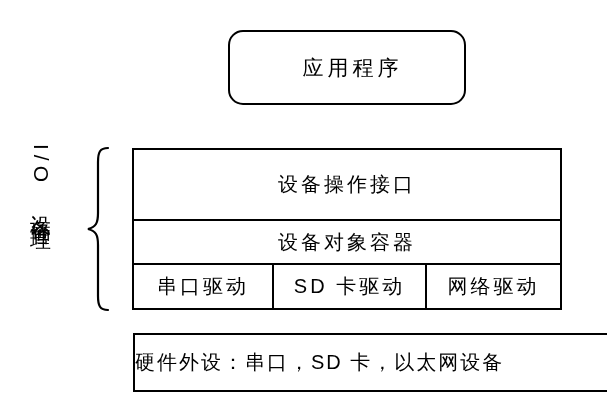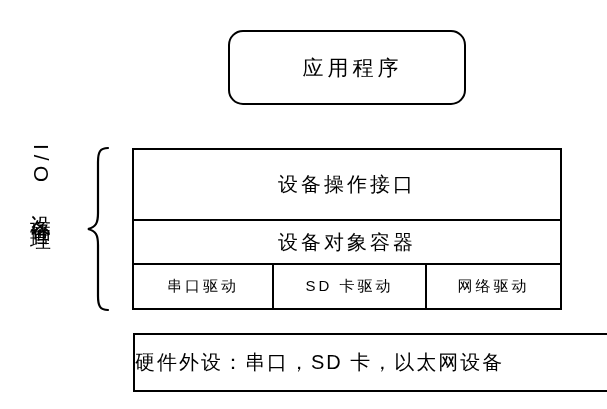--- a/index.html
+++ b/index.html
@@ -69,21 +69,21 @@
     border-bottom:2.5px solid var(--line);
   }
   .layer-1{height:71px;}
   .layer-2{height:44px;}
   .driver-row{
     flex:1;
     display:flex;
   }
   .driver{
     display:flex; align-items:center; justify-content:center;
-    font-size:15px; letter-spacing:3px;
+    font-size:20px; letter-spacing:3px;
   }
   .driver-1{flex:0 0 138px;}
   .driver-2{flex:0 0 153px;}
   .driver-3{flex:1;}
   .driver + .driver{border-left:2.5px solid var(--line);justify-content:center;}
 
   
   .hw-box{
     position:absolute;
     left:133px; top:333px;

